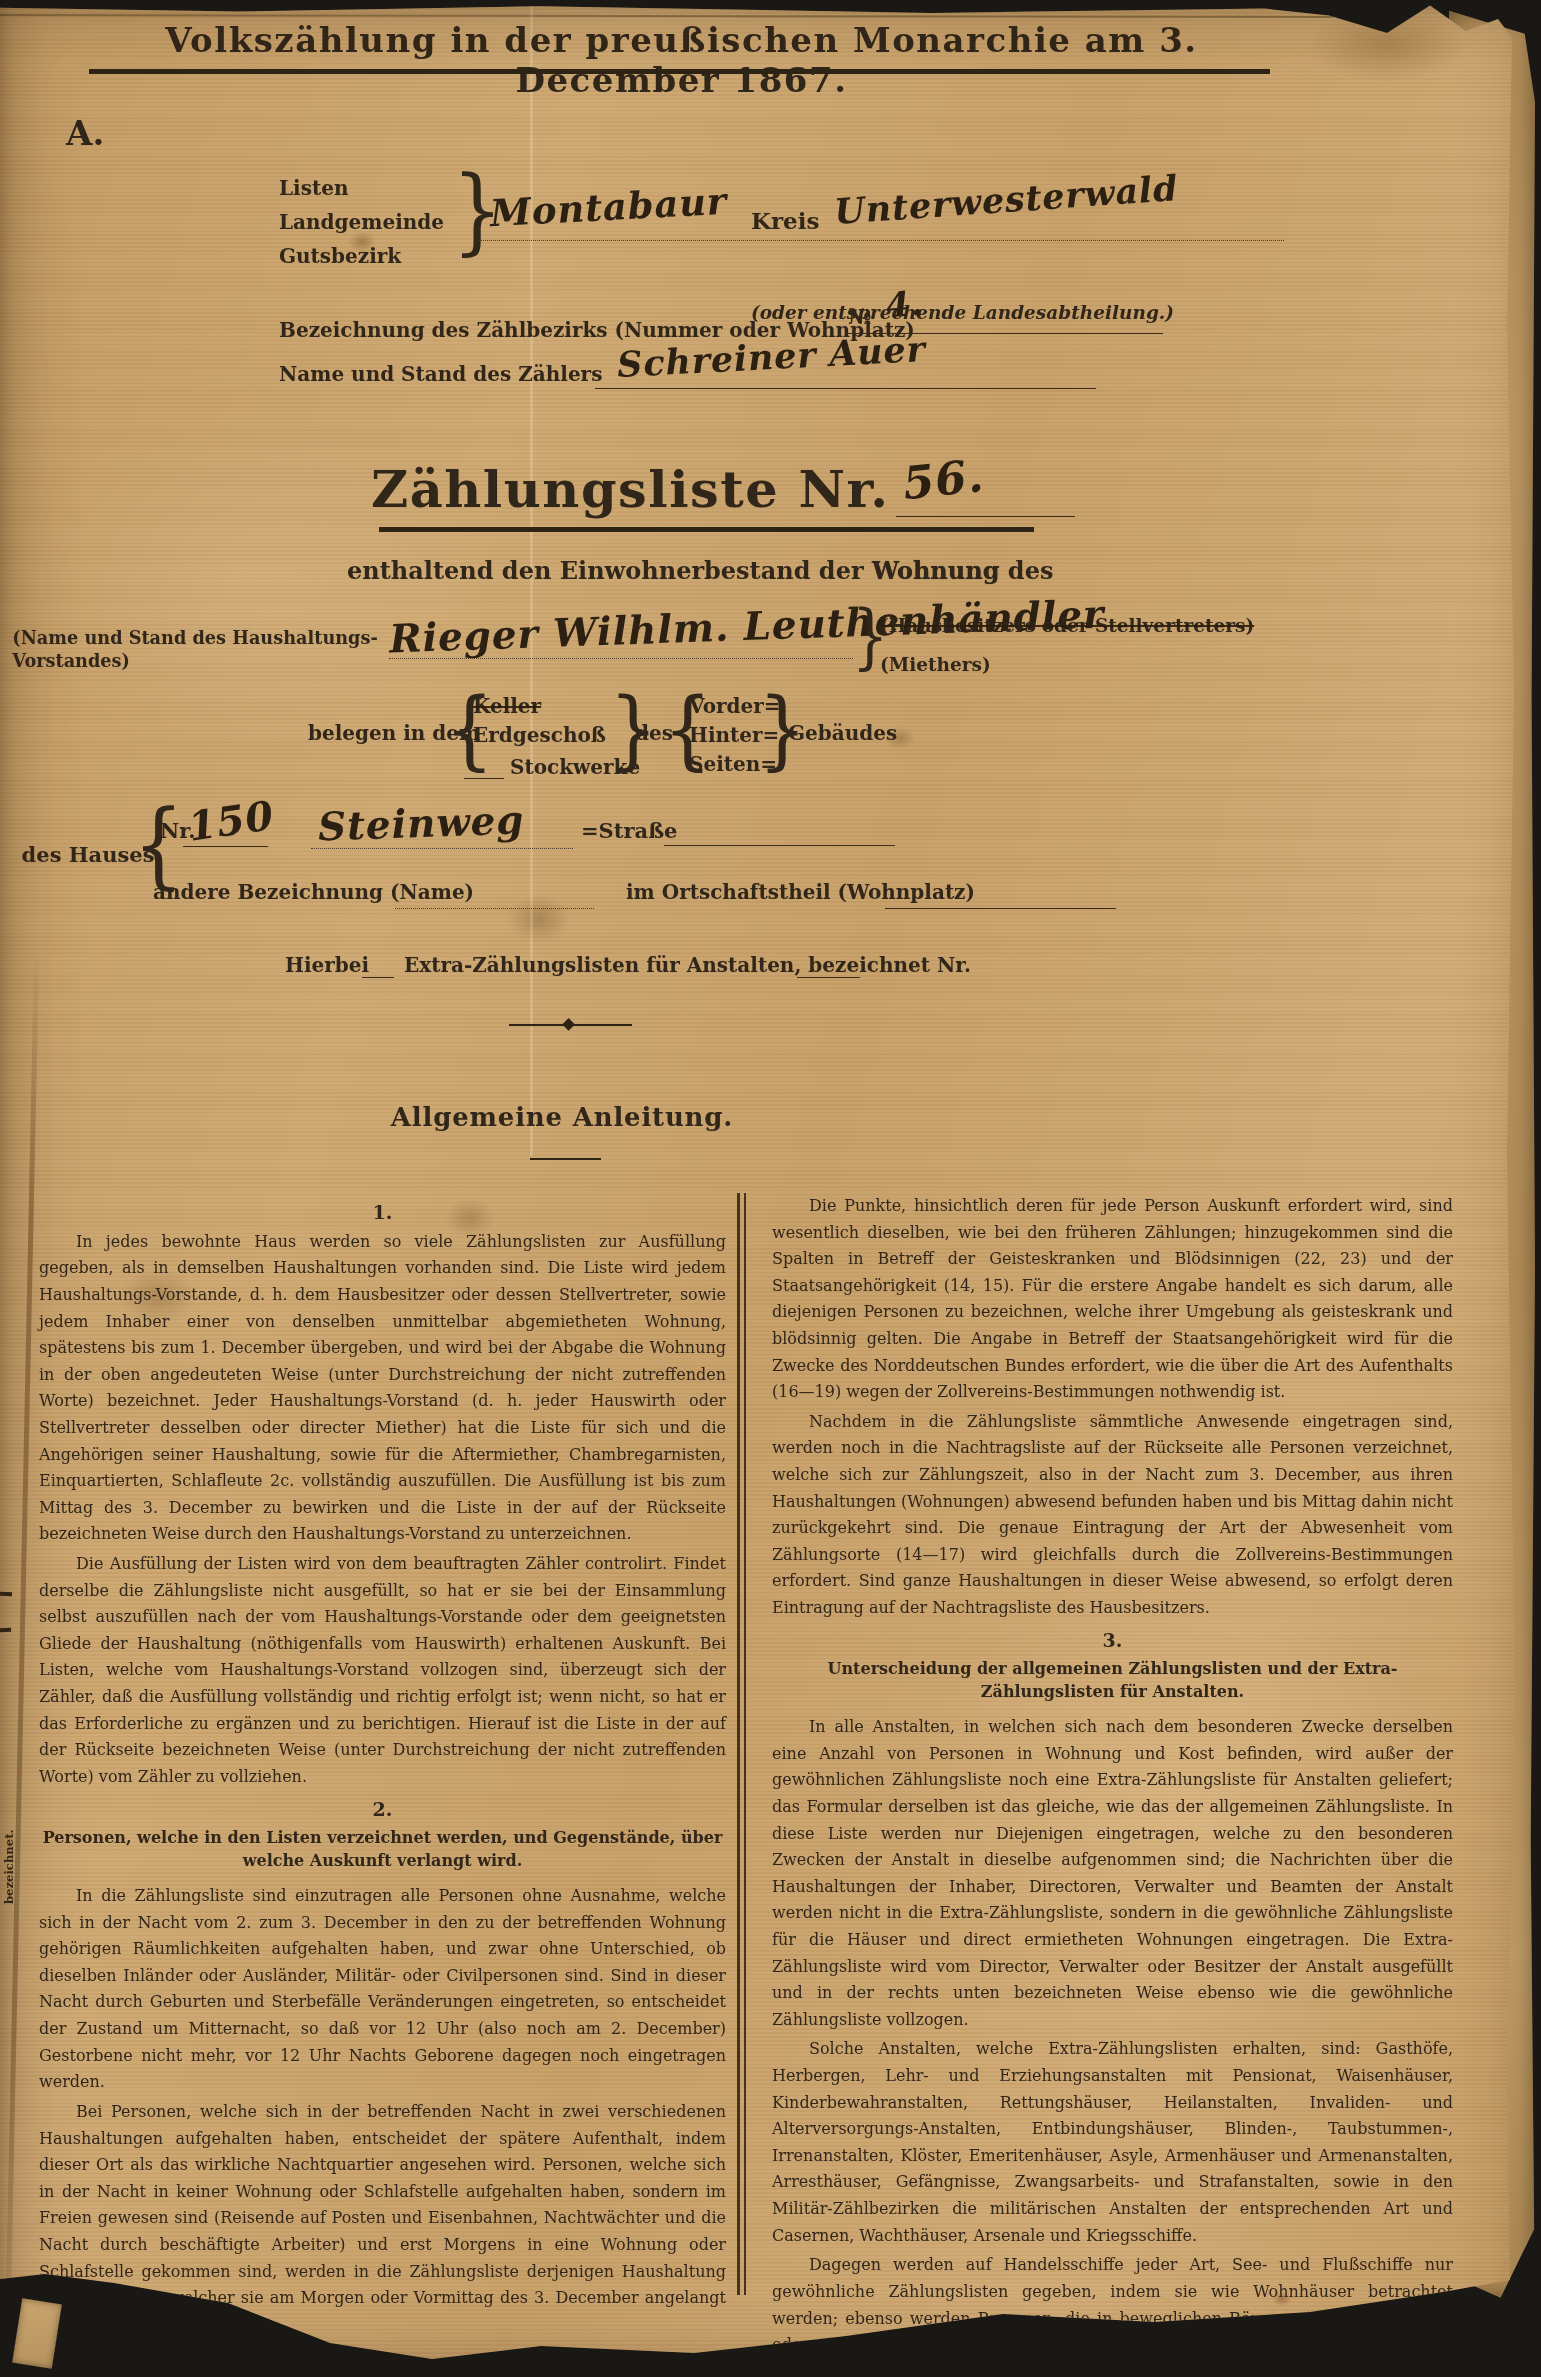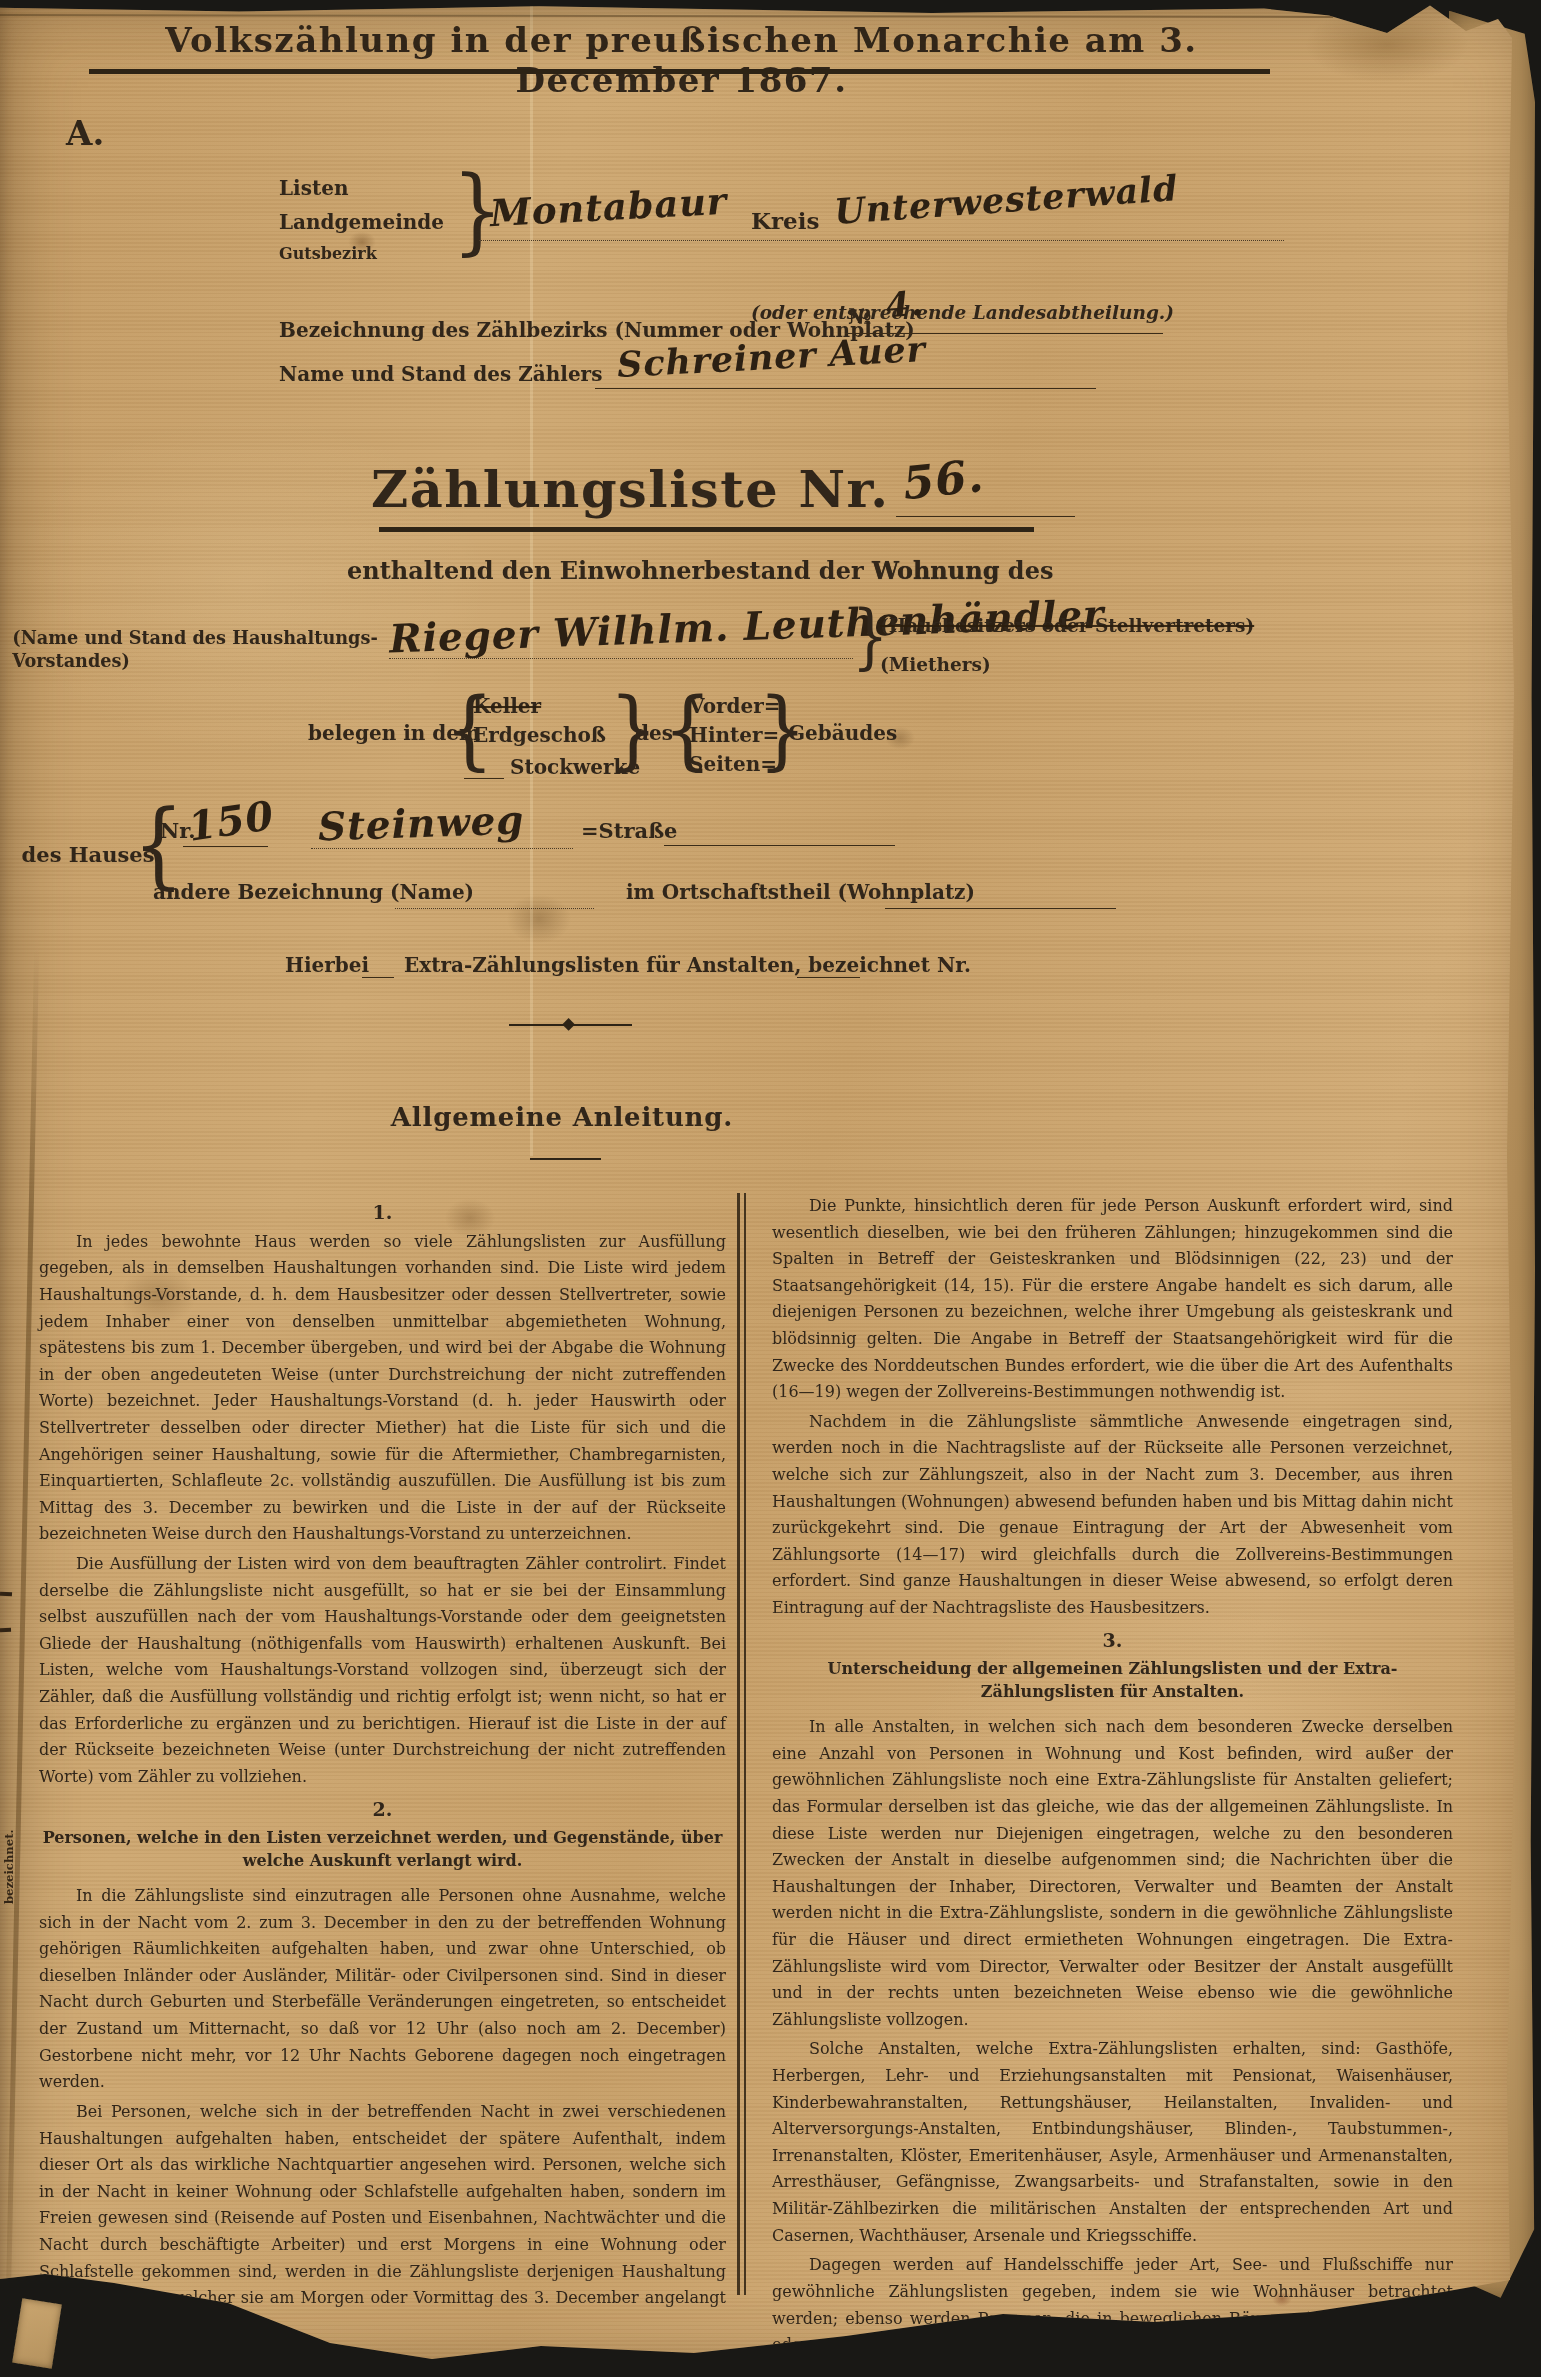--- a/index.html
+++ b/index.html
@@ -88,21 +88,21 @@
     <div class="crease-left"></div>
     <div class="fold-center"></div>
 
     <div class="pos b c" style="left:92px;top:20px;width:1179px;font-size:34px;letter-spacing:1.5px;">Volkszählung in der preußischen Monarchie am 3. December 1867.</div>
     <div class="rule" style="left:89px;top:69px;width:1181px;height:5.4px;"></div>
 
     <div class="pos b" style="left:66px;top:113px;font-size:34px;">A.</div>
 
     <div class="pos b" style="left:279px;top:176px;font-size:20px;">Listen</div>
     <div class="pos b" style="left:279px;top:210px;font-size:20px;">Landgemeinde</div>
-    <div class="pos b" style="left:279px;top:244px;font-size:16px;">Gutsbezirk</div>
+    <div class="pos b" style="left:279px;top:244px;font-size:20px;">Gutsbezirk</div>
     <div class="pos brace" style="left:452px;top:171px;font-size:80px;transform:scaleY(1.18);"><span style="font-weight:normal;">}</span></div>
     <div class="pos hand" style="left:490px;top:185px;font-size:37px;transform:rotate(-3deg);">Montabaur</div>
     <div class="dline" style="left:479px;top:240px;width:805px;"></div>
     <div class="pos b" style="left:751px;top:207px;font-size:23px;">Kreis</div>
     <div class="pos hand" style="left:834px;top:179px;font-size:35px;transform:rotate(-4deg);">Unterwesterwald</div>
     <div class="pos b" style="left:751px;top:302px;font-size:18.5px;font-style:italic;">(oder entsprechende Landesabtheilung.)</div>
 
     <div class="pos b" style="left:279px;top:318px;font-size:20px;">Bezeichnung des Zählbezirks (Nummer oder Wohnplatz)</div>
     <div class="pos b" style="left:848px;top:304px;font-size:21.6px;">№</div>
     <div class="pos hand" style="left:886px;top:284px;font-size:34px;transform:rotate(-5deg);">4.</div>

